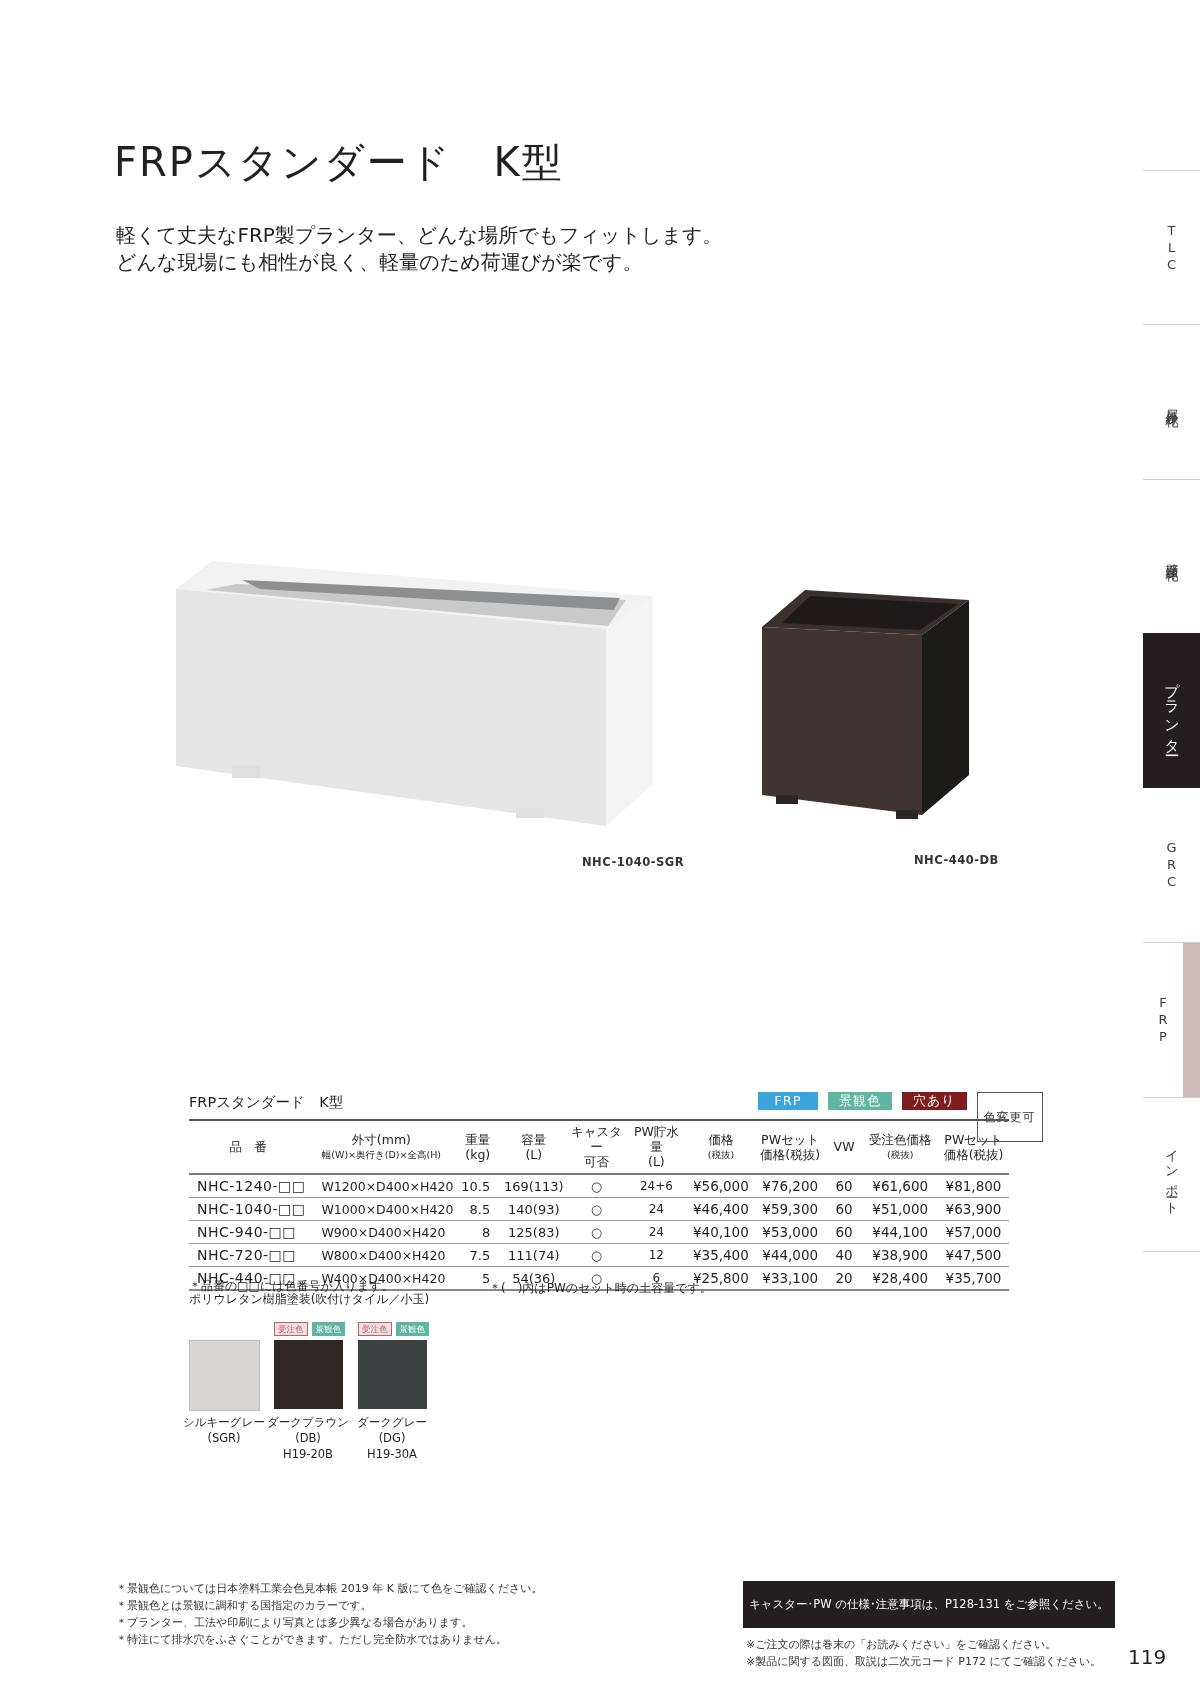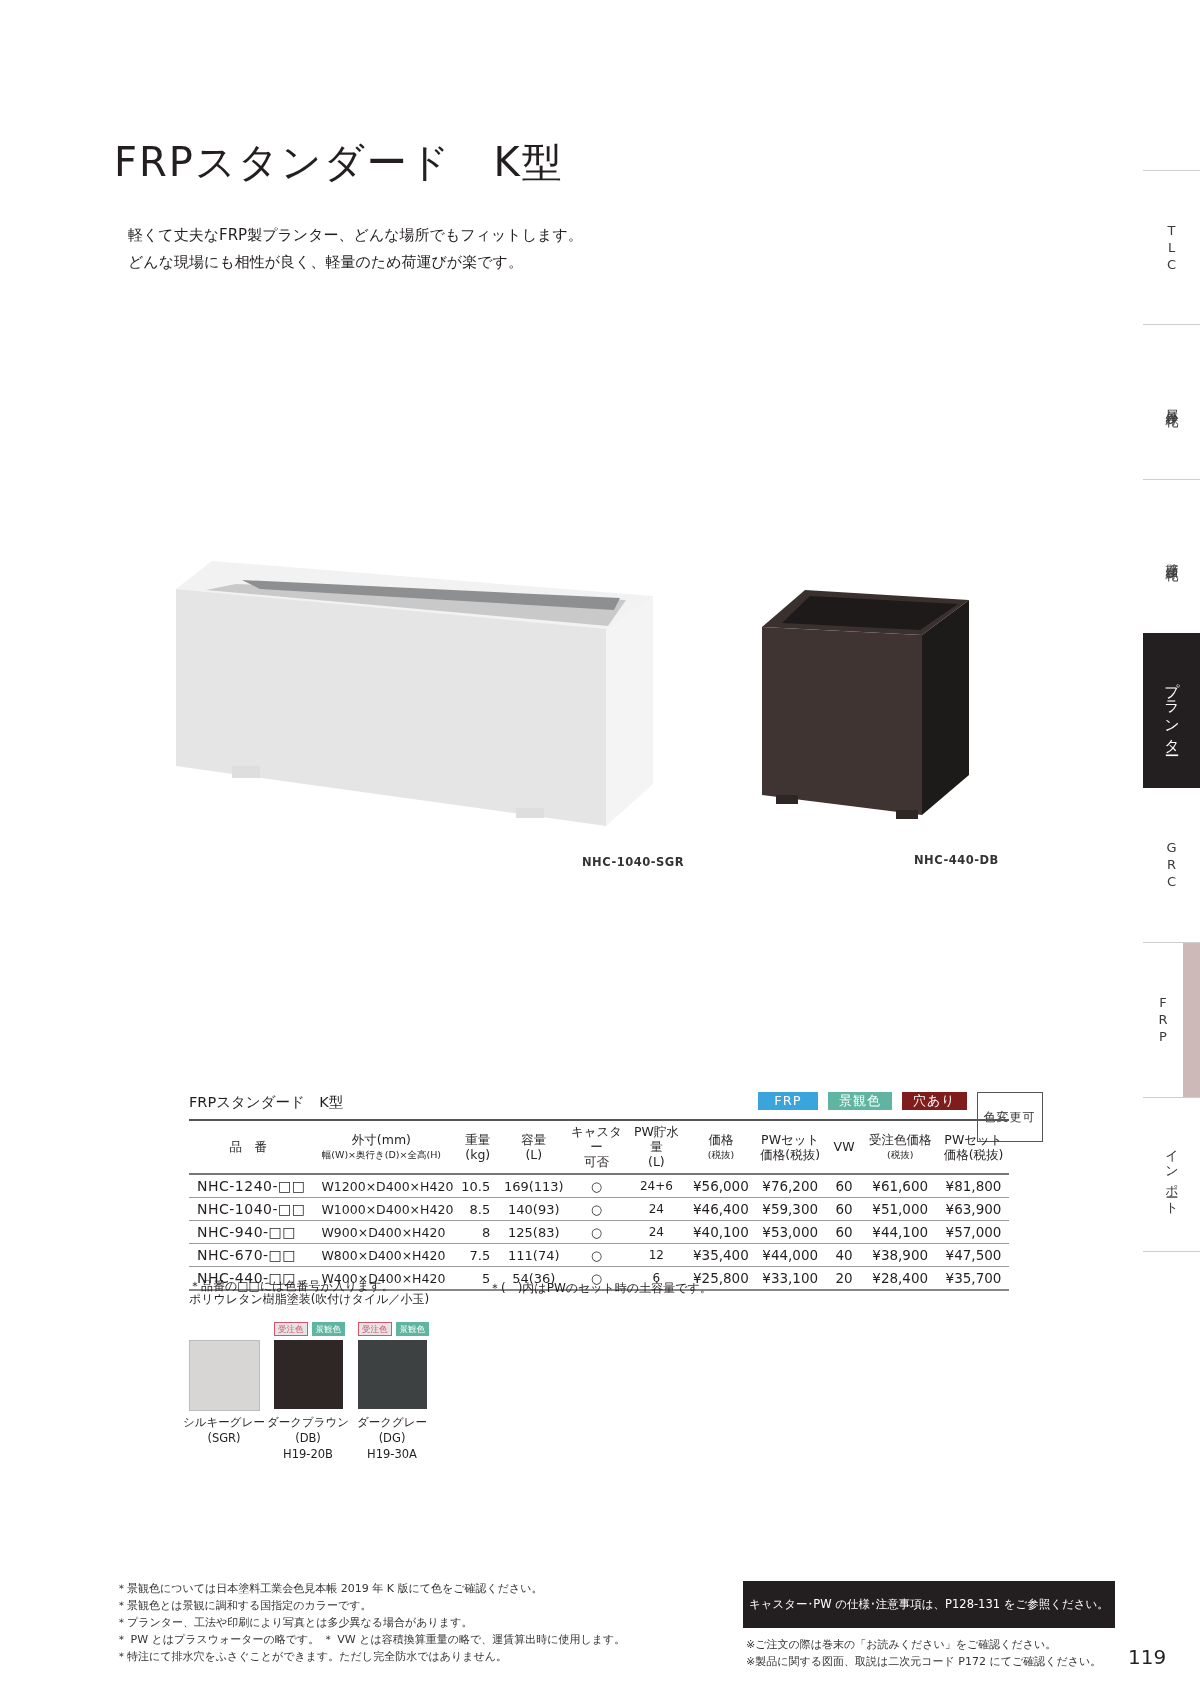--- a/index.html
+++ b/index.html
@@ -1,21 +1,21 @@
 <!DOCTYPE html>
 <html><head>
 <meta charset="utf-8">
 <style>
   html, body { margin:0; padding:0; background:#ffffff; }
   body { width:1200px; height:1697px; position:relative; overflow:hidden;
          font-family:"DejaVu Sans","Liberation Sans",sans-serif; color:#231f20; }
   .abs { position:absolute; }
 
   .page-title { left:114px; top:135px; font-size:40px; font-weight:normal; letter-spacing:2px; color:#231f20; white-space:pre; }
-  .desc { left:116px; top:222px; font-size:15px; line-height:27px; color:#231f20;margin-left:12px; }
+  .desc { left:116px; top:222px; font-size:20px; line-height:27px; color:#231f20; }
   .desc div { white-space:nowrap; }
 
   
   .side-tabs { left:1143px; top:170px; width:57px; }
   .tab { position:absolute; left:0; width:57px; border-top:1px solid #cfcfcf; display:flex; justify-content:center; align-items:center; }
   .tab .lbl { writing-mode:vertical-rl; text-orientation:upright; font-size:13px; letter-spacing:2px; color:#3a3a3a; }
   .tab.active { background:#231f20; border-top:none; }
   .tab.active .lbl { color:#ffffff; font-size:15px; }
   .tab.frp .stripe { position:absolute; right:0; top:0; bottom:0; width:17px; background:#cdb9b7; }
 
@@ -203,21 +203,21 @@
       <td>125(83)</td>
       <td>○</td>
       <td class="small">24</td>
       <td class="price">¥40,100</td>
       <td class="price">¥53,000</td>
       <td class="price">60</td>
       <td class="price">¥44,100</td>
       <td class="price">¥57,000</td>
     </tr>
     <tr>
-      <td class="code">NHC-670-□□</td>
+      <td class="code">NHC-720-□□</td>
       <td class="dim">W800×D400×H420</td>
       <td class="num">7.5</td>
       <td>111(74)</td>
       <td>○</td>
       <td class="small">12</td>
       <td class="price">¥35,400</td>
       <td class="price">¥44,000</td>
       <td class="price">40</td>
       <td class="price">¥38,900</td>
       <td class="price">¥47,500</td>
@@ -269,21 +269,20 @@
 <div class="sw-label" style="left:347px;top:1414px;">
   <div>ダークグレー</div>
     <div>(DG)</div>
     <div>H19-30A</div>
 </div>
 
 <div class="abs footnotes">
   <div>＊景観色については日本塗料工業会色見本帳 2019 年 K 版にて色をご確認ください。</div>
   <div>＊景観色とは景観に調和する国指定のカラーです。</div>
   <div>＊プランター、工法や印刷により写真とは多少異なる場合があります。</div>
-  <div>＊ PW とはプラスウォーターの略です。 ＊ VW とは容積換算重量の略で、運賃算出時に使用します。</div>
   <div>＊特注にて排水穴をふさぐことができます。ただし完全防水ではありません。</div>
 </div>
 
 <div class="abs ref-bar">キャスター･PW の仕様･注意事項は、P128-131 をご参照ください。</div>
 <div class="abs ref-notes">
   <div>※ご注文の際は巻末の「お読みください」をご確認ください。</div>
   <div>※製品に関する図面、取説は二次元コード P172 にてご確認ください。</div>
 </div>
 
 <div class="abs page-num">119</div>

